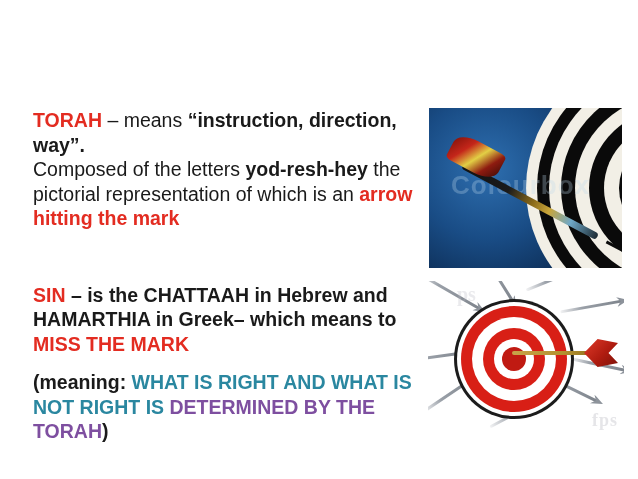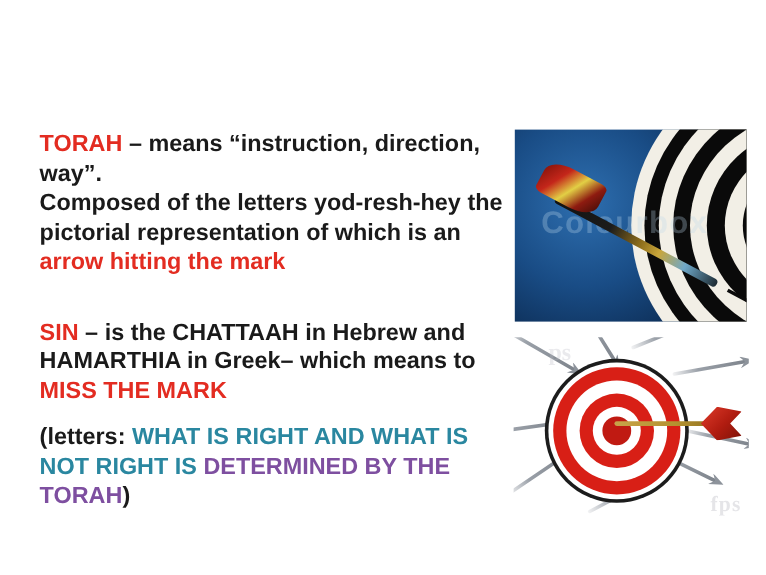--- a/index.html
+++ b/index.html
@@ -40,26 +40,26 @@
     width: 388px;
   }
   .para {
     font-family: "Liberation Sans", sans-serif;
     font-size: 19.5px;
     line-height: 24.5px;
     color: #1a1a1a;
     margin: 0;
   }
   .para + .para { margin-top: 0; }
-  #para-sin { margin-top: 34px; }
+  #para-sin { margin-top: 52px; }
   #para-meaning { margin-top: 14px; }
 
   .red      { color: #E32C21; font-weight: 700; text-align: right; }
   .bold     { font-weight: 700; }
-  .normal   { font-weight: 700; }
+  .normal   { font-weight: 400; }
   .teal     { color: #2A87A0; font-weight: 700; }
   .purple   { color: #7E4FA0; font-weight: 700; }
   .dark     { color: #1a1a1a; }
 
   
   .picture {
     position: absolute;
     overflow: hidden;
   }
   #pic-dart {
@@ -215,21 +215,21 @@
 
 <div id="slide">
 
 
   <div id="body-column">
 
     <p class="para" id="para-torah"><span class="red">TORAH</span><span class="normal dark"> – means </span><span class="bold dark">“instruction, direction, way”</span><span class="bold dark">.</span><br><span class="normal dark">Composed of the letters </span><span class="bold dark">yod-resh-hey</span><span class="normal dark"> the pictorial representation of which is an </span><span class="red">arrow hitting the mark</span></p>
 
     <p class="para" id="para-sin"><span class="red">SIN</span><span class="bold dark"> – is the CHATTAAH in Hebrew and  HAMARTHIA in Greek– which means to </span><span class="red">MISS THE MARK</span></p>
 
-    <p class="para" id="para-meaning"><span class="bold dark">(letters: </span><span class="teal">WHAT IS RIGHT AND WHAT IS NOT RIGHT IS </span><span class="purple">DETERMINED BY THE TORAH</span><span class="bold dark">)</span></p>
+    <p class="para" id="para-meaning"><span class="bold dark">(meaning: </span><span class="teal">WHAT IS RIGHT AND WHAT IS NOT RIGHT IS </span><span class="purple">DETERMINED BY THE TORAH</span><span class="bold dark">)</span></p>
 
   </div>
 
   <div class="picture" id="pic-dart" title="Dart striking the bullseye of a dartboard, side view on blue background">
 
     <div class="rings">
       <span class="tgt ring" style="width:298px;height:282px;background:#f2efe6;"></span>
       <span class="tgt ring" style="width:276px;height:260px;background:#0a0a0a;"></span>
       <span class="tgt ring" style="width:252px;height:238px;background:#f2efe6;"></span>
       <span class="tgt ring" style="width:228px;height:214px;background:#0a0a0a;"></span>

